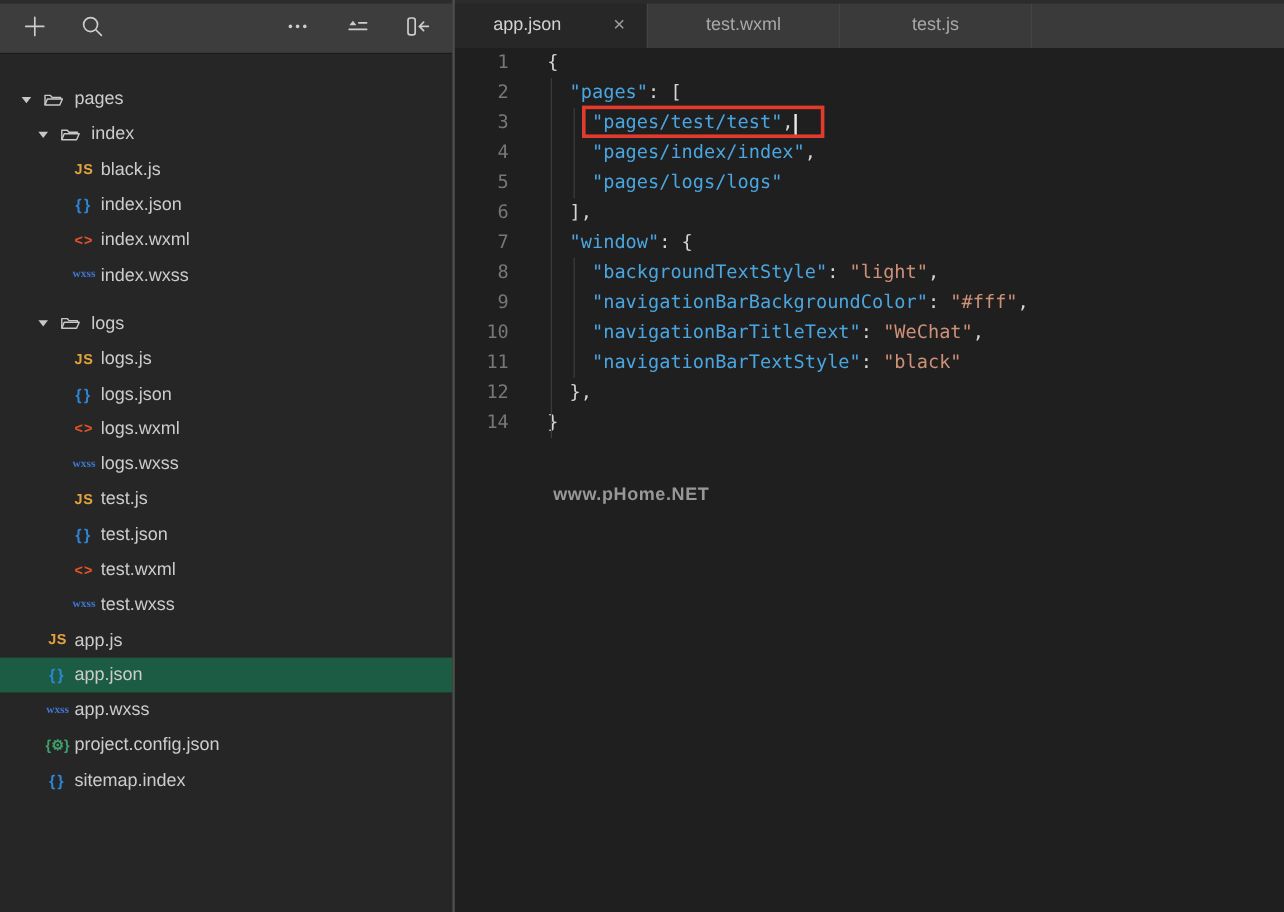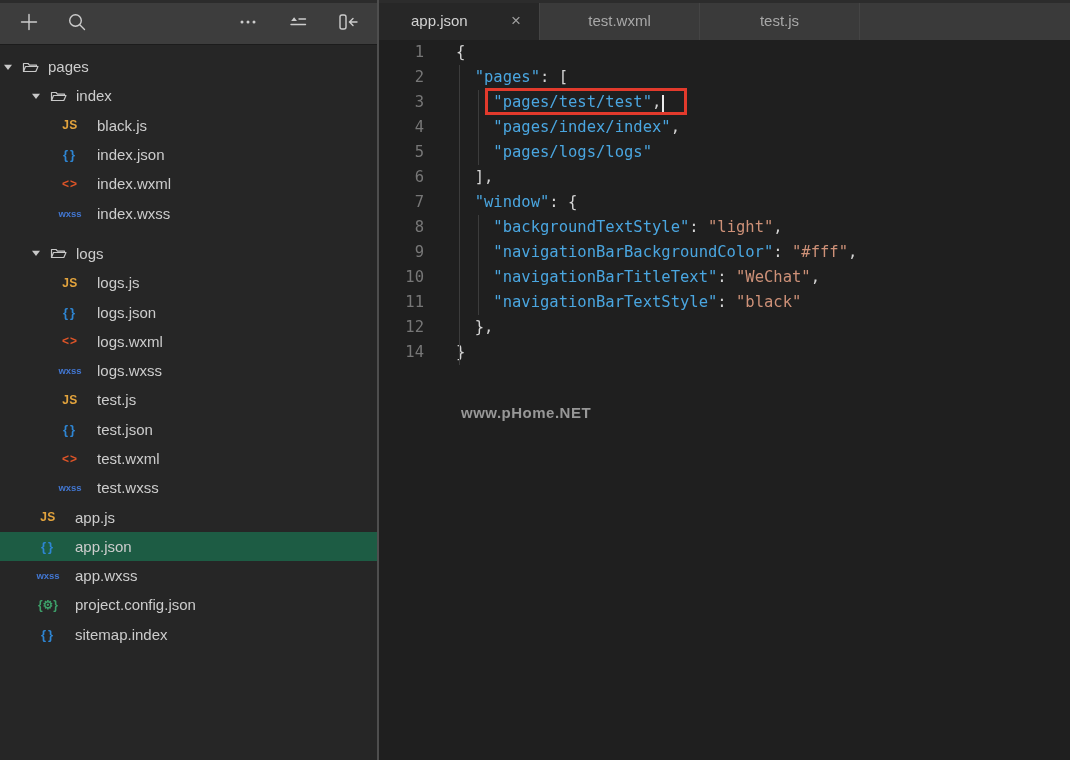--- a/index.html
+++ b/index.html
@@ -25,27 +25,27 @@
 
   .tree { padding-top:7px; }
   .tree-row {
     display:flex; align-items:center; height:29.3px;
     font-size:15px; color:#cccccc; cursor:pointer; white-space:nowrap;
   }
   .tree-row.selected { background:#1d5c44; }
   .chev { width:12px; margin-right:8px; display:flex; align-items:center; justify-content:center; }
   .fold-ic { width:17px; margin-right:9px; display:flex; align-items:center; justify-content:center; }
   .file-ic {
-    width:24px; margin-right:15px; display:flex; align-items:center; justify-content:center;
+    width:24px; margin-right:2px; display:flex; align-items:center; justify-content:center;
     font-weight:700; font-family:"Liberation Sans", sans-serif;
   }
   .fi-js   { color:#e2a33d; font-size:12px; letter-spacing:0.5px; }
   .fi-json { color:#2e86d4; font-size:13px; letter-spacing:2px; }
   .fi-wxml { color:#de5428; font-size:12px; letter-spacing:1px; }
-  .fi-wxss { color:#4277d2; font-size:9.5px; }
+  .fi-wxss { color:#4277d2; font-size:9.5px;font-family:Liberation Serif, serif; }
   .fi-cfg  { color:#3da06a; font-size:12px; }
 
   
   .divider { position:absolute; left:377px; top:0; width:2px; height:760px; background:#4e4e4e; z-index:7; }
 
   
   .editor-pane { position:absolute; left:379px; top:0; width:691px; height:760px; }
   .tabbar { height:40px; background:#3a3a3a; display:flex; align-items:stretch; }
   .tab {
     display:flex; align-items:center; justify-content:center;
@@ -113,21 +113,21 @@
         </div>
         <div class="tb-icon">
           <svg xmlns="http://www.w3.org/2000/svg" width="22" height="20" viewBox="0 0 22 20">
             <rect x="3" y="3" width="6" height="14" rx="2" fill="none" stroke="#cdcdcd" stroke-width="1.4" stroke-linecap="round"></rect>
             <path d="M20 10H13 M16 6.5L12.5 10L16 13.5" fill="none" stroke="#cdcdcd" stroke-width="1.4" stroke-linecap="round"></path>
           </svg>
         </div>
       </div>
   </div>
   <div class="tree">
-      <div class="tree-row" style="padding-left: 2px;">
+      <div class="tree-row" style="padding-left: 16px; margin-top: 16px;">
         <span class="chev">
           <svg xmlns="http://www.w3.org/2000/svg" width="10" height="10" viewBox="0 0 10 10">
             <path d="M1 2.8L9 2.8L5 8Z" fill="#c8c8c8"></path>
           </svg>
         </span>
         <span class="fold-ic">
           <svg xmlns="http://www.w3.org/2000/svg" width="17" height="14" viewBox="0 0 17 14">
             <path d="M1.5 11.5V3.5H6L7.5 5.2H14.5V6.5" fill="none" stroke="#c8c8c8" stroke-width="1.2" stroke-linejoin="round"></path>
             <path d="M3.5 6.5H16L13.8 11.5H1.5Z" fill="none" stroke="#c8c8c8" stroke-width="1.2" stroke-linejoin="round"></path>
           </svg>

